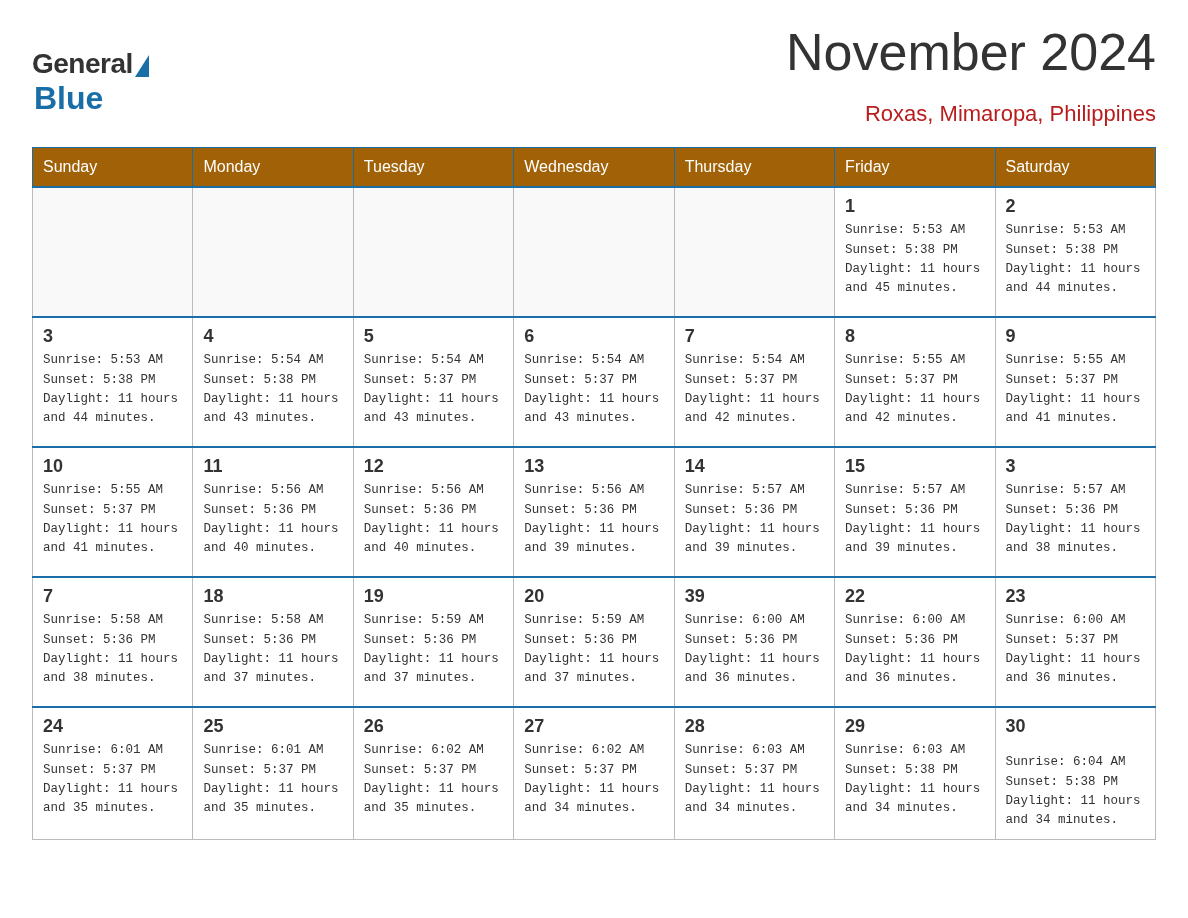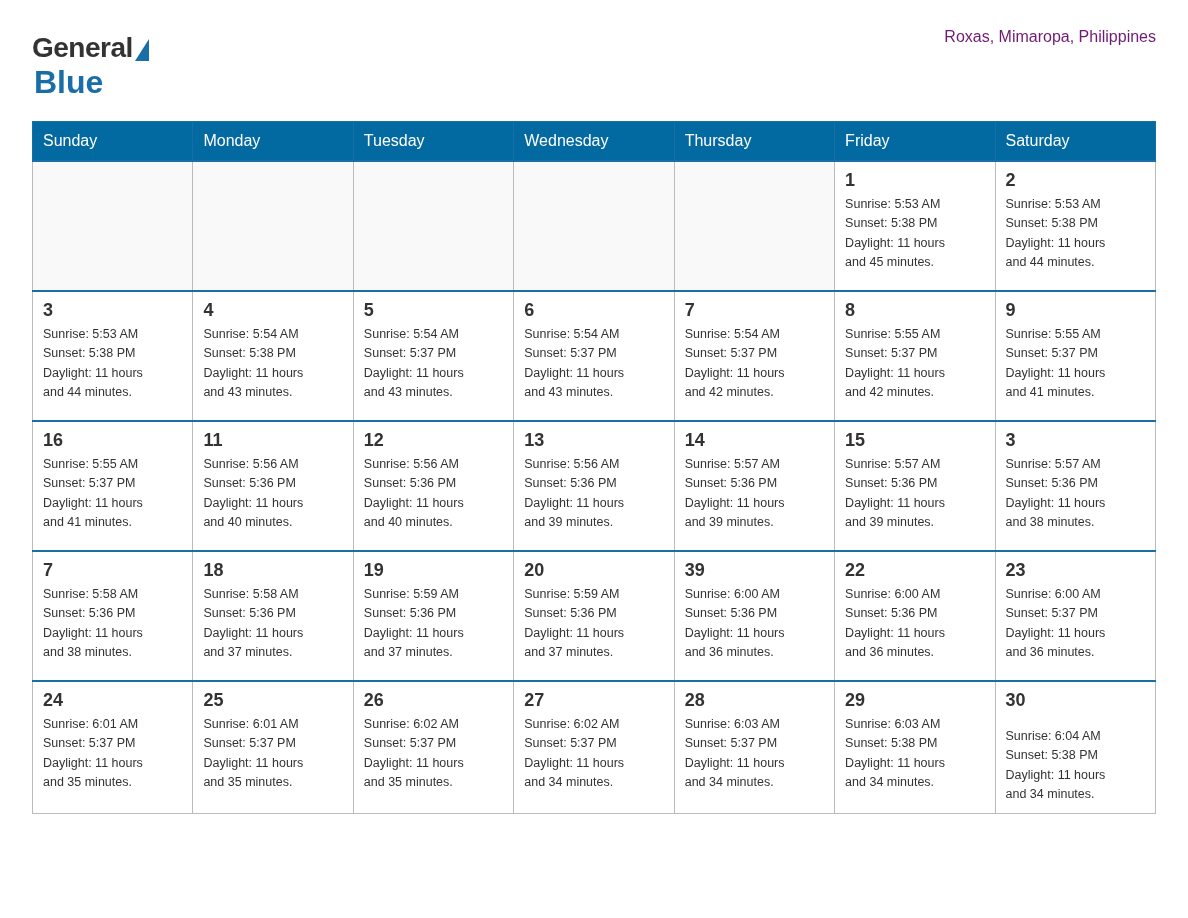--- a/index.html
+++ b/index.html
@@ -13,21 +13,21 @@
     .header {
       display: flex;
       justify-content: space-between;
       align-items: flex-start;
       margin-bottom: 20px;
     }
     .logo {
       display: flex;
       flex-direction: column;
       align-items: flex-start;
-      margin-top: 8px;
+      margin-top: 24px;
       justify-content: flex-end;
     }
     .logo-top {
       display: flex;
       align-items: center;
     }
     .logo-general {
       font-size: 28px;
       font-weight: bold;
       color: #333;
@@ -50,31 +50,31 @@
     .title-area {
       text-align: right;
     }
     .month-title {
       font-size: 52px;
       font-weight: normal;
       color: #333;
       line-height: 1.1;
     }
     .location-title {
-      font-size: 16px;
-      color: #701a75;
-      margin-top: 4px;
+      font-size: 22px;
+      color: #b91c1c;
+      margin-top: 20px;
     }
     .calendar {
       width: 100%;
       border-collapse: collapse;
       border: 1px solid #999;
     }
     .calendar th {
-      background-color: #0369a1;
+      background-color: #a16207;
       color: #fff;
       font-size: 16px;
       font-weight: normal;
       padding: 10px 10px;
       text-align: left;
       border: 1px solid #1a6ea8;
     }
     .calendar td {
       border: 1px solid #bbb;
       vertical-align: top;
@@ -90,37 +90,39 @@
     .day-num {
       font-size: 18px;
       font-weight: bold;
       color: #333;
       margin-bottom: 4px;
     }
     .day-info {
       font-size: 12.5px;
       color: #333;
       line-height: 1.55;
+      font-family: Liberation Mono, monospace;
     }
     .week-row td {
       border-top: 2px solid #1a6ea8;
     }
   </style>
 </head>
 <body>
 
 <div class="header">
   <div class="logo">
     <div class="logo-top">
       <span class="logo-general">General</span>
       <div class="logo-triangle"></div>
     </div>
     <span class="logo-blue">Blue</span>
   </div>
   <div class="title-area">
+    <div class="month-title">November 2024</div>
     <div class="location-title">Roxas, Mimaropa, Philippines</div>
   </div>
 </div>
 
 <table class="calendar" id="cal-table">
   <thead>
     <tr id="header-row">
     <th>Sunday</th>
         <th>Monday</th>
         <th>Tuesday</th>
@@ -198,21 +200,21 @@
         <td>
           <div class="day-num">9</div>
           <div class="day-info" style="white-space: pre-line;">Sunrise: 5:55 AM
 Sunset: 5:37 PM
 Daylight: 11 hours
 and 41 minutes.</div>
         </td>
       </tr>
       <tr class="week-row">
         <td>
-          <div class="day-num">16</div>
+          <div class="day-num">10</div>
           <div class="day-info" style="white-space: pre-line;">Sunrise: 5:55 AM
 Sunset: 5:37 PM
 Daylight: 11 hours
 and 41 minutes.</div>
         </td>
         <td>
           <div class="day-num">11</div>
           <div class="day-info" style="white-space: pre-line;">Sunrise: 5:56 AM
 Sunset: 5:36 PM
 Daylight: 11 hours

